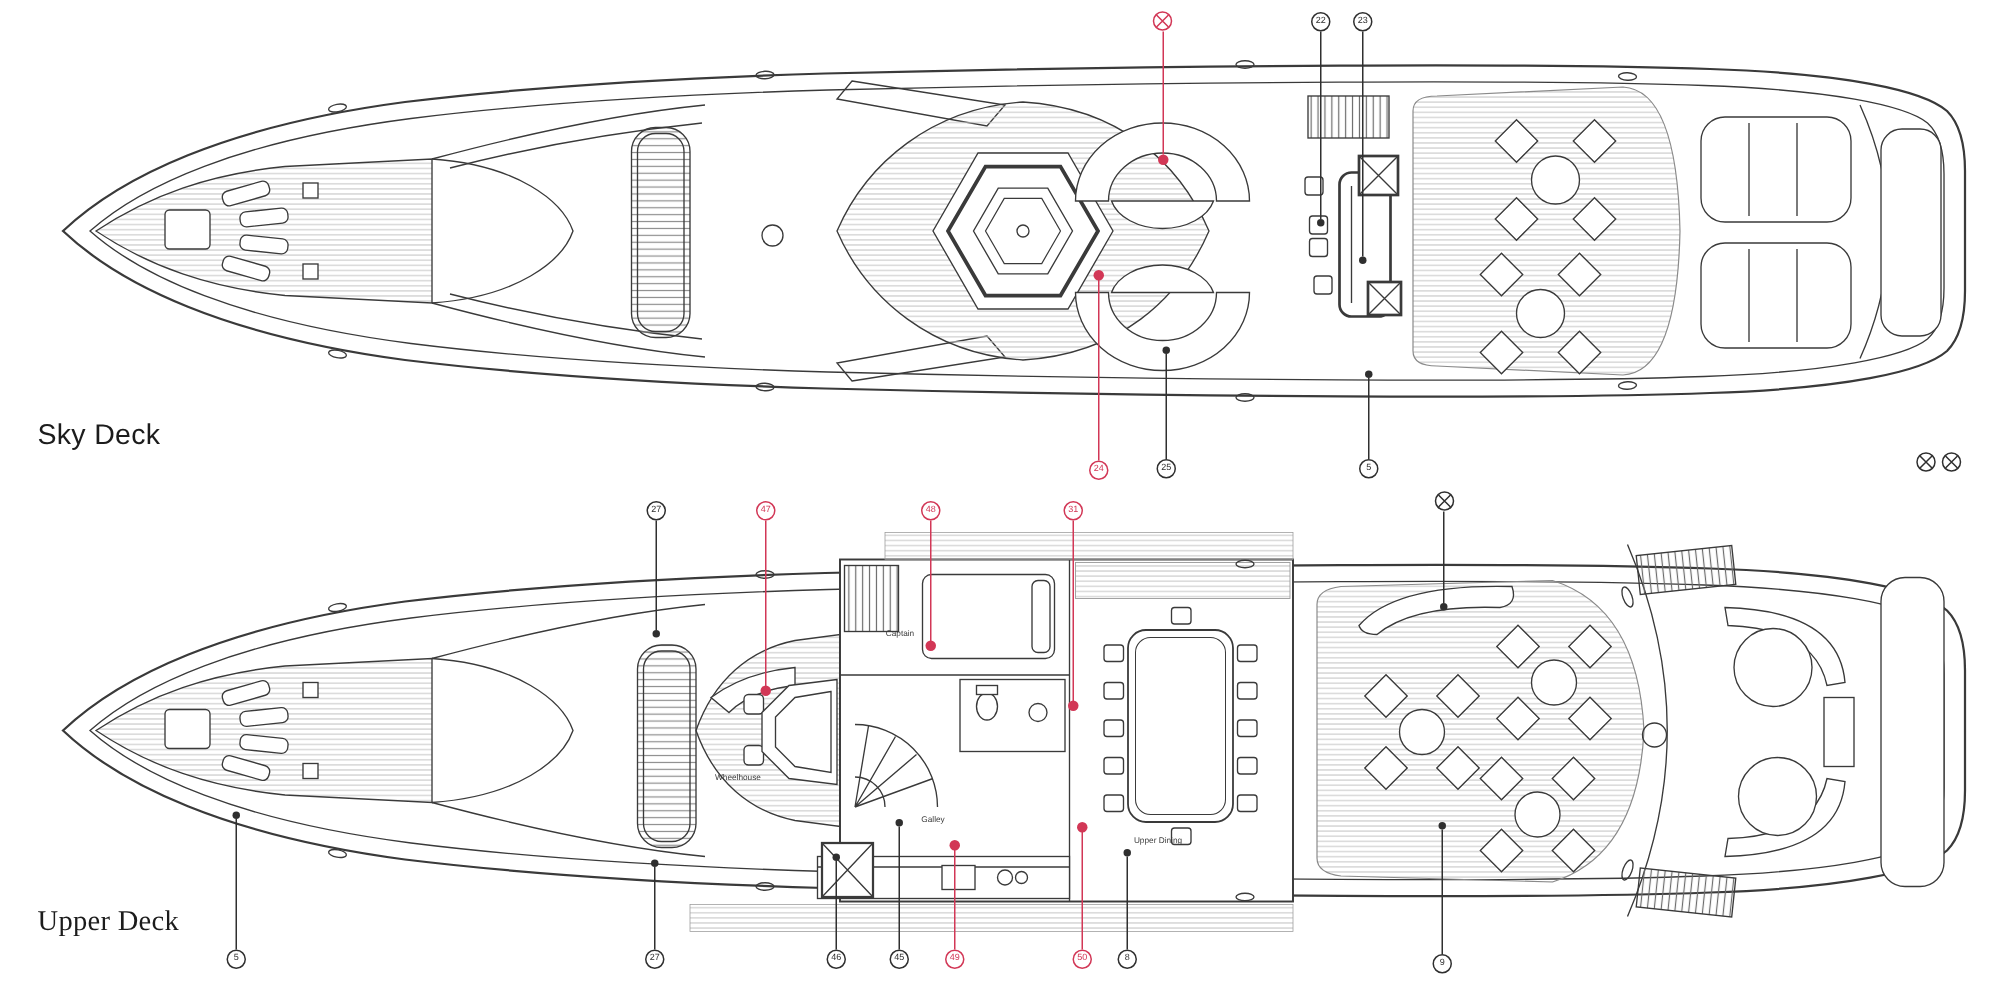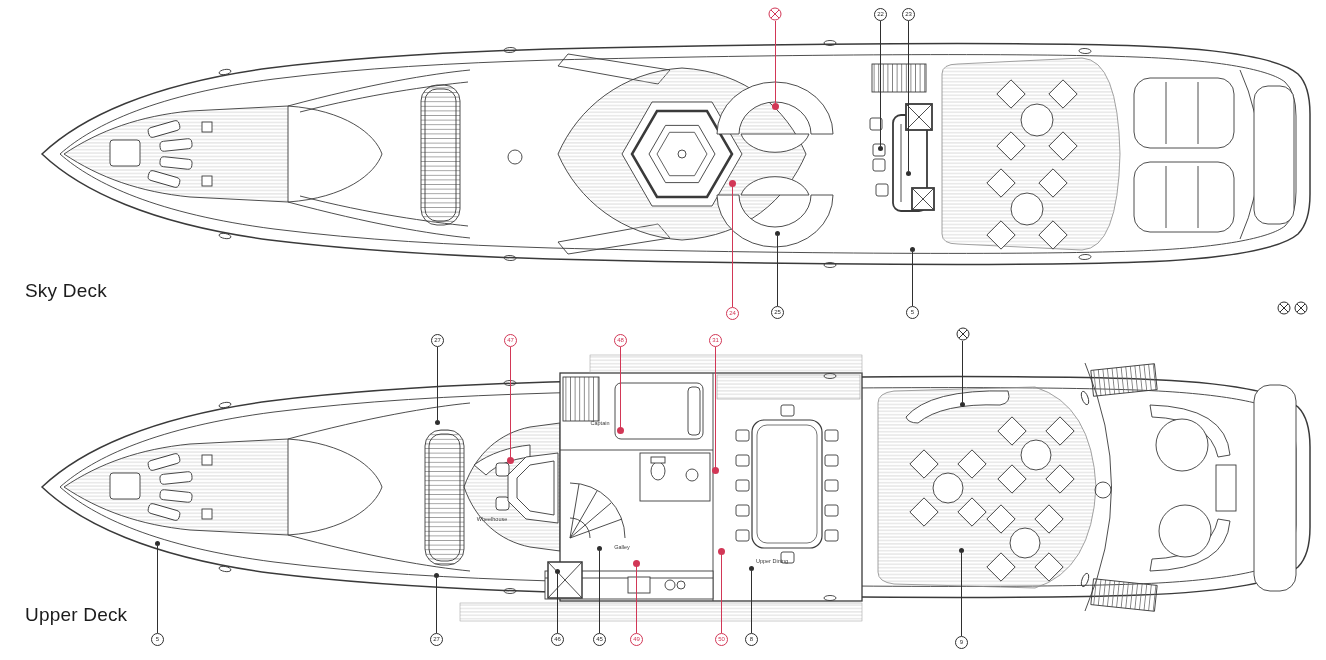--- a/index.html
+++ b/index.html
@@ -271,21 +271,21 @@
         <ellipse cx="480" cy="38" rx="6" ry="2.5"></ellipse>
         <ellipse cx="800" cy="31" rx="6" ry="2.5"></ellipse>
         <ellipse cx="195" cy="224" rx="6" ry="2.5" transform="rotate(10 195 224)"></ellipse>
         <ellipse cx="480" cy="246" rx="6" ry="2.5"></ellipse>
         <ellipse cx="800" cy="253" rx="6" ry="2.5"></ellipse>
       </g>
     </g>
   </svg>
 
   <div class="deck-title" style="left:25px; top:280px;">Sky Deck</div>
-  <div class="deck-title" style="left:25px; top:604px;">Upper Deck</div>
+  <div class="deck-title" style="left:25px; top:604px;font-family:Liberation Serif, serif;">Upper Deck</div>
 
   <div class="room-label" style="left:457px; top:516px;">Wheelhouse</div>
   <div class="room-label" style="left:565px; top:420px;">Captain</div>
   <div class="room-label" style="left:587px; top:544px;">Galley</div>
   <div class="room-label" style="left:737px; top:558px;">Upper Dining</div>
 
   <span class="xmark red" style="left:768px; top:7px;">
     <svg width="14" height="14" viewBox="0 0 14 14">
         <circle cx="7" cy="7" r="6" fill="#fff" stroke="currentColor"></circle>
         <path d="M3 3 L11 11 M11 3 L3 11" stroke="currentColor" stroke-width="1"></path>

